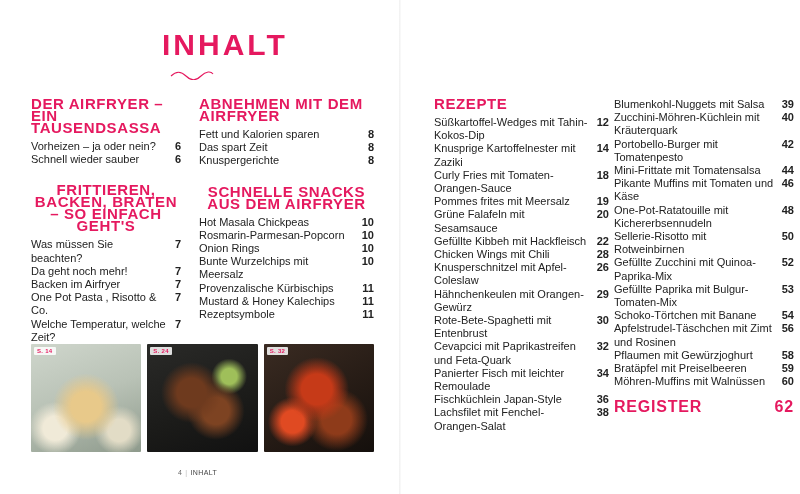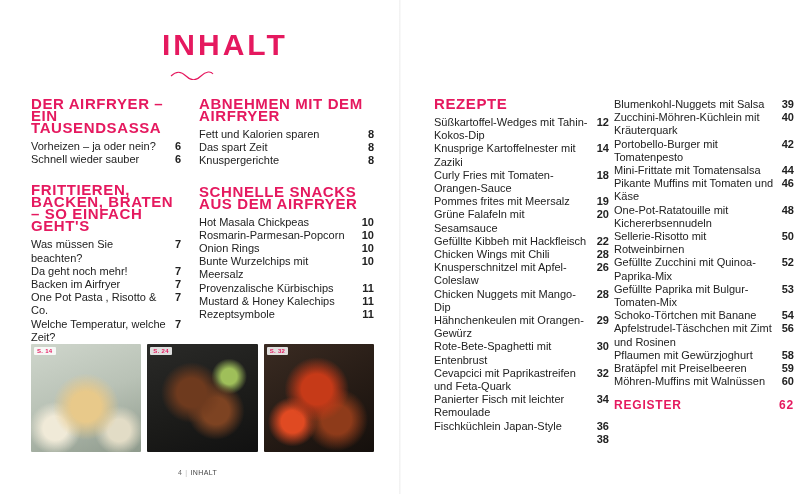--- a/index.html
+++ b/index.html
@@ -67,21 +67,21 @@
 
   .sec-head {
     color: #e5195f;
     font-weight: bold;
     font-size: 15px;
     letter-spacing: 0.6px;
     line-height: 12px;
     margin-bottom: 6px;
     text-transform: uppercase;
   }
-  .sec-head.spaced { margin-top: 18px; }
+  .sec-head.spaced { margin-top: 18px; text-align: center; }
 
   .entry {
     display: flex;
     align-items: baseline;
     font-size: 11px;
     line-height: 13.2px;
     color: #222;
   }
   .entry .txt {
     flex: 0 1 auto;
@@ -94,21 +94,21 @@
   .entry .pg {
     flex: 0 0 auto;
     text-align: right;
     color: #222;
     font-weight: bold;
   }
 
   .register {
     color: #e5195f;
     font-weight: bold;
-    font-size: 12px;
+    font-size: 16px;
     letter-spacing: 0.8px;
     display: flex;
     align-items: baseline;
     margin-top: 10px;
   }
   .register .pg { margin-left: auto; }
 
   
   .photos {
     position: absolute;
@@ -333,25 +333,20 @@
           <span class="txt">Chicken Wings mit Chili</span>
           <span class="dots"></span>
           <span class="pg">28</span>
         </div>
         <div class="entry">
           <span class="txt">Knusperschnitzel mit Apfel-Coleslaw</span>
           <span class="dots"></span>
           <span class="pg">26</span>
         </div>
         <div class="entry">
-          <span class="txt">Chicken Nuggets mit Mango-Dip</span>
-          <span class="dots"></span>
-          <span class="pg">28</span>
-        </div>
-        <div class="entry">
           <span class="txt">Hähnchenkeulen mit Orangen-Gewürz</span>
           <span class="dots"></span>
           <span class="pg">29</span>
         </div>
         <div class="entry">
           <span class="txt">Rote-Bete-Spaghetti mit Entenbrust</span>
           <span class="dots"></span>
           <span class="pg">30</span>
         </div>
         <div class="entry">
@@ -363,20 +358,21 @@
           <span class="txt">Panierter Fisch mit leichter Remoulade</span>
           <span class="dots"></span>
           <span class="pg">34</span>
         </div>
         <div class="entry">
           <span class="txt">Fischküchlein Japan-Style</span>
           <span class="dots"></span>
           <span class="pg">36</span>
         </div>
         <div class="entry">
+          <span class="txt">Lachsfilet mit Fenchel-Orangen-Salat</span>
           <span class="dots"></span>
           <span class="pg">38</span>
         </div>
       </div>
     <div class="col col-4">
         <div class="entry">
           <span class="txt">Blumenkohl-Nuggets mit Salsa</span>
           <span class="dots"></span>
           <span class="pg">39</span>
         </div>

